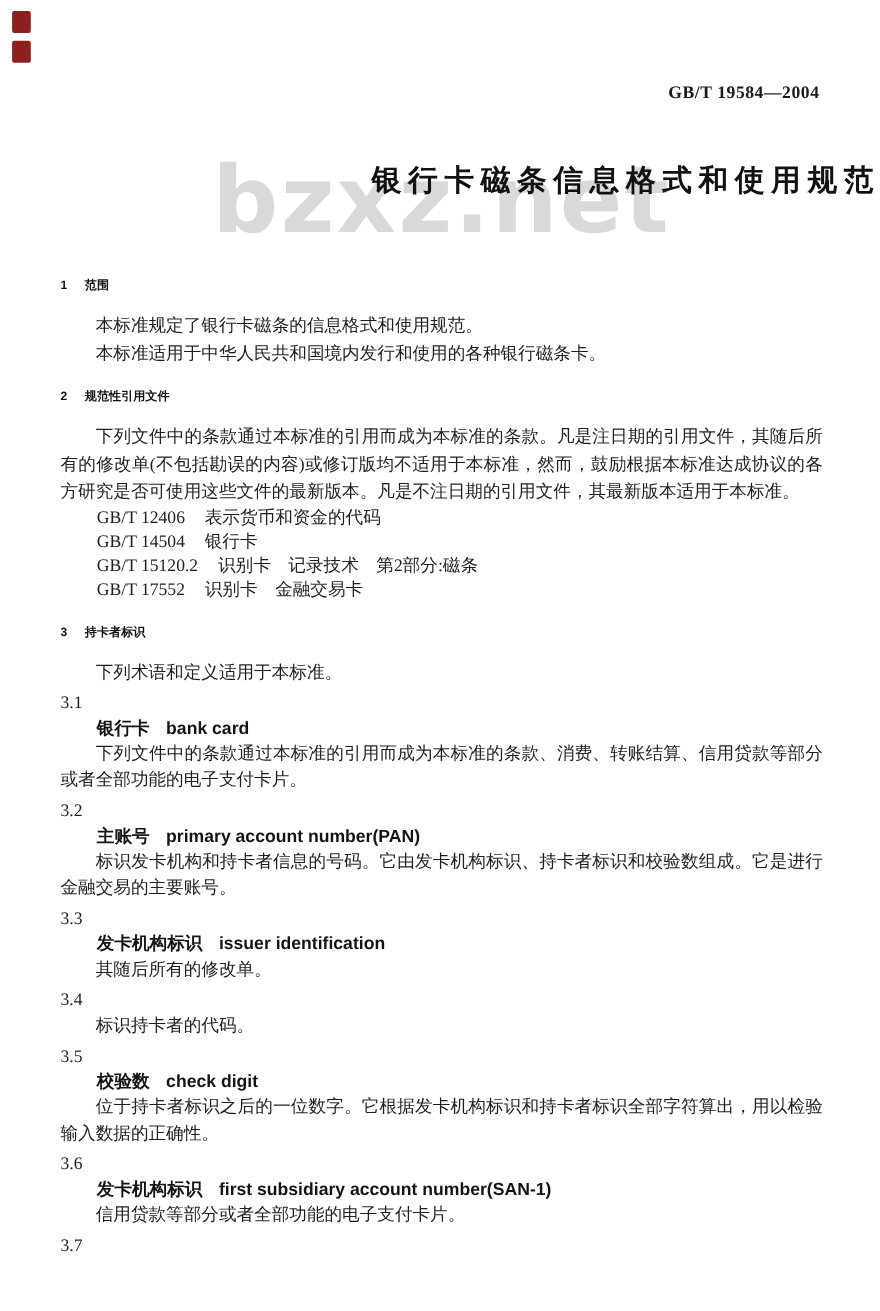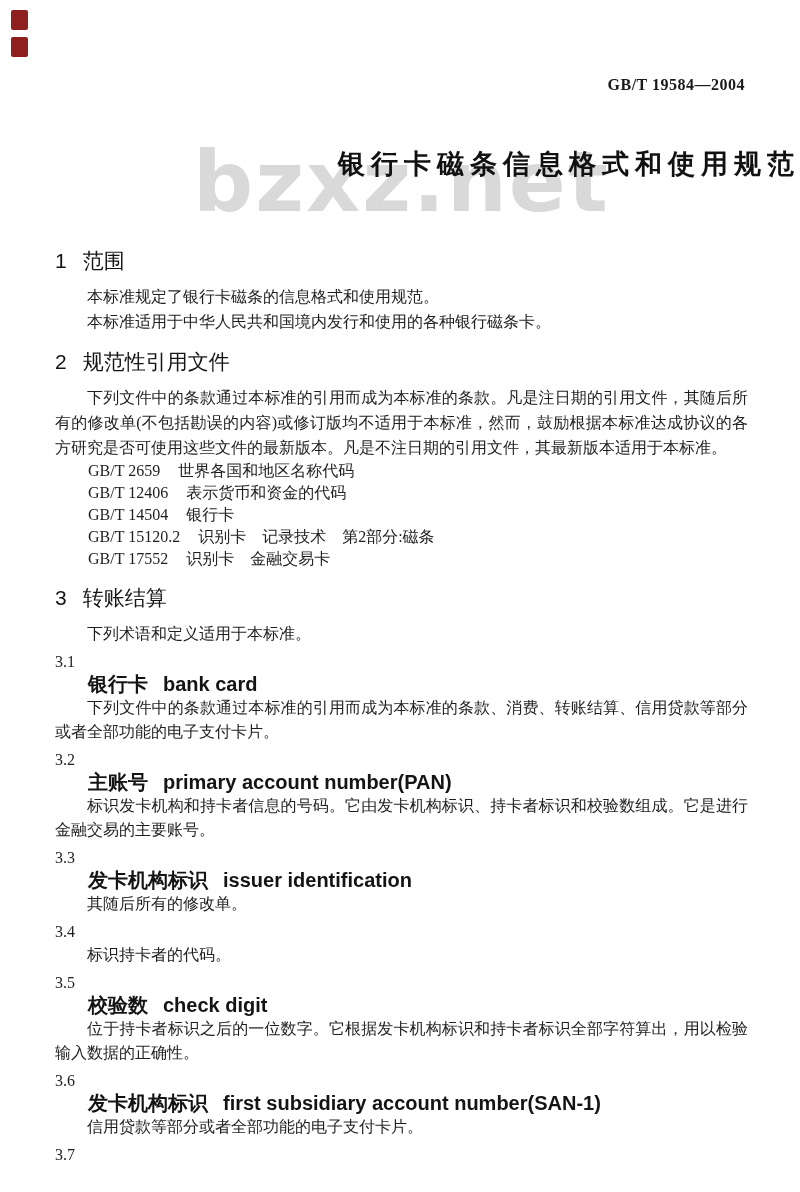--- a/index.html
+++ b/index.html
@@ -55,35 +55,35 @@
     position: absolute;
     top: 233px; left: 55px;
     width: 693px;
     z-index: 1;
     font-size: 16px;
     line-height: 25px;
     text-align: justify;
   }
   .sec-heading {
     font-family: "Liberation Sans", "DejaVu Sans", sans-serif;
-    font-weight: normal;
-    font-size: 21px;
+    font-weight: bold;
+    font-size: 11px;
     color: #141414;
     margin: 15px 0 11px 0;
   }
   .sec-heading .sec-num { margin-right: 16px; }
   .para { text-indent: 2em; }
   .ref-list { margin: 0 0 2px 0; }
   .ref-line { padding-left: 33px; line-height: 22px; }
   .ref-line .ref-name { margin-left: 18px; }
   .term-num { line-height: 23px; margin-top: 4px; }
   .term-heading {
     font-family: "Liberation Sans", "DejaVu Sans", sans-serif;
     font-weight: bold;
-    font-size: 20px;
+    font-size: 16px;
     color: #141414;
     padding-left: 33px;
     line-height: 23px;
   }
   .term-heading .term-en { margin-left: 15px; }
   .term-def { text-indent: 2em; line-height: 24px; }
 </style>
 </head>
 <body>
 
@@ -107,38 +107,35 @@
     </div>
     <p class="para">本标准规定了银行卡磁条的信息格式和使用规范。</p>
     <p class="para">本标准适用于中华人民共和国境内发行和使用的各种银行磁条卡。</p>
 
     <div class="sec-heading">
       <span class="sec-num">2</span><span>规范性引用文件</span>
     </div>
     <p class="para">下列文件中的条款通过本标准的引用而成为本标准的条款。凡是注日期的引用文件，其随后所有的修改单(不包括勘误的内容)或修订版均不适用于本标准，然而，鼓励根据本标准达成协议的各方研究是否可使用这些文件的最新版本。凡是不注日期的引用文件，其最新版本适用于本标准。</p>
     <div class="ref-list">
       <div class="ref-line">
-        <span>GB/T 2659</span><span class="ref-name">世界各国和地区名称代码</span>
-      </div>
-      <div class="ref-line">
         <span>GB/T 12406</span><span class="ref-name">表示货币和资金的代码</span>
       </div>
       <div class="ref-line">
         <span>GB/T 14504</span><span class="ref-name">银行卡</span>
       </div>
       <div class="ref-line">
         <span>GB/T 15120.2</span><span class="ref-name">识别卡　记录技术　第2部分:磁条</span>
       </div>
       <div class="ref-line">
         <span>GB/T 17552</span><span class="ref-name">识别卡　金融交易卡</span>
       </div>
     </div>
 
     <div class="sec-heading">
-      <span class="sec-num">3</span><span>转账结算</span>
+      <span class="sec-num">3</span><span>持卡者标识</span>
     </div>
     <p class="para">下列术语和定义适用于本标准。</p>
 
     <div class="term-num">3.1</div>
     <div class="term-heading">
       <span>银行卡</span><span class="term-en">bank card</span>
     </div>
     <p class="term-def">下列文件中的条款通过本标准的引用而成为本标准的条款、消费、转账结算、信用贷款等部分或者全部功能的电子支付卡片。</p>
 
     <div class="term-num">3.2</div>

